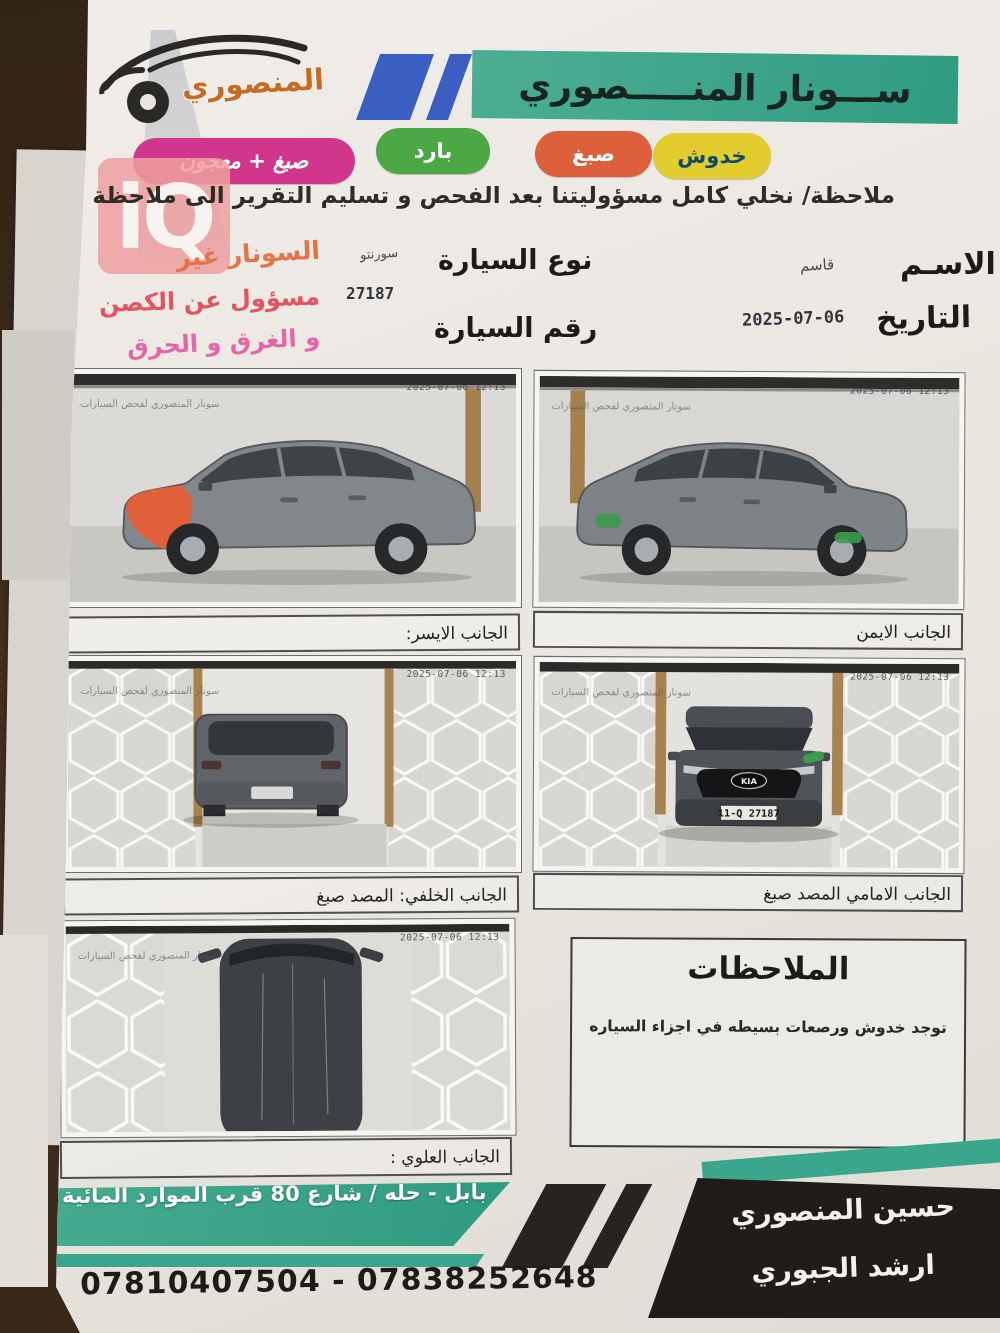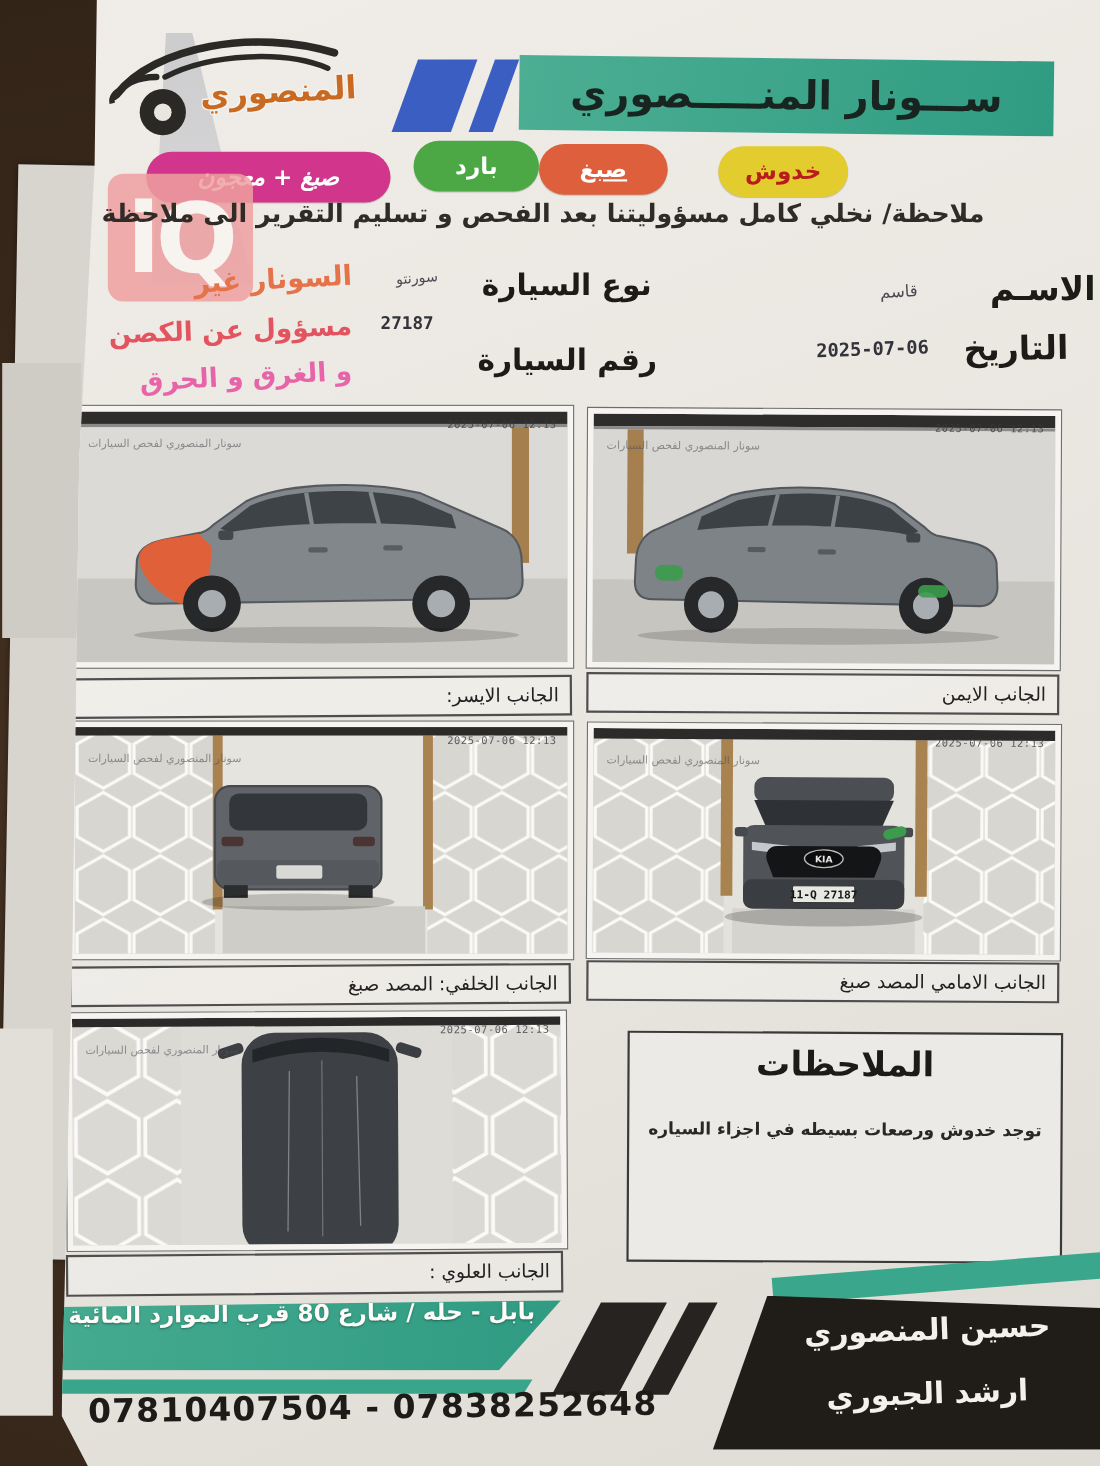--- a/index.html
+++ b/index.html
@@ -35,21 +35,21 @@
   .stripe2{left:438px;top:54px;width:22px;height:66px;}
   .banner{left:472px;top:53px;width:486px;height:68px;
     background:linear-gradient(100deg,#4cae93,#2f9c82);transform:rotate(0.7deg);
     display:flex;align-items:center;justify-content:center;}
   .banner-title{font-size:36px;font-weight:bold;color:#17241f;white-space:nowrap;}
   
   .pill{height:46px;border-radius:24px;display:flex;align-items:center;justify-content:center;
     font-weight:bold;font-size:21px;white-space:nowrap;box-shadow:0 1px 1px rgba(0,0,0,.2);}
   .b0{left:793px;top:136px;width:122px;}
   .b1{left:653px;top:133px;width:118px;}
-  .b2{left:490px;top:131px;width:117px;text-decoration:underline;}
+  .b2{left:535px;top:131px;width:117px;}
   .b3{left:376px;top:128px;width:114px;}
   .b4{left:133px;top:138px;width:222px;font-style:italic;}
   
   .iq{left:98px;top:158px;width:132px;height:116px;background:rgba(238,160,160,.85);
     border-radius:14px;display:flex;align-items:center;justify-content:center;z-index:1;}
   .iq span{font-size:88px;font-weight:bold;color:#f7f3ef;letter-spacing:-4px;}
   .notice{left:105px;top:182px;width:790px;text-align:center;font-size:23px;font-weight:bold;
     color:#2f2b26;z-index:2;white-space:nowrap;}
   
   .disc{z-index:2;font-weight:bold;white-space:nowrap;text-align:right;}
@@ -141,21 +141,21 @@
     <path d="M10,80 a10,10 0 0 1 8,-12" stroke="#2b2926" stroke-width="5" fill="none"></path>
   </svg>
   <div class="abs logo-text rtl">المنصوري</div>
 
   <div class="abs stripe stripe1"></div>
   <div class="abs stripe stripe2"></div>
   <div class="abs banner">
     <span class="banner-title rtl">ســـونار المنـــــصوري</span>
   </div>
 
-  <div class="abs pill b1 rtl" style="background: rgb(227, 205, 46); color: #b91c1c;">خدوش</div>
+  <div class="abs pill b1 rtl" style="background: rgb(227, 205, 46); color: #0c4a6e;">خدوش</div>
   <div class="abs pill b2 rtl" style="background: rgb(222, 95, 59); color: rgb(255, 255, 255);">صبغ</div>
   <div class="abs pill b3 rtl" style="background: rgb(76, 168, 68); color: rgb(255, 255, 255);">بارد</div>
   <div class="abs pill b4 rtl" style="background: rgb(209, 53, 140); color: rgb(255, 255, 255);">صبغ + معجون</div>
 
   <div class="abs iq">
     <span>iQ</span>
   </div>
   <div class="abs notice rtl">ملاحظة/ نخلي كامل مسؤوليتنا بعد الفحص و تسليم التقرير الى ملاحظة</div>
 
   <div class="abs disc d1 rtl">السونار غير</div>

